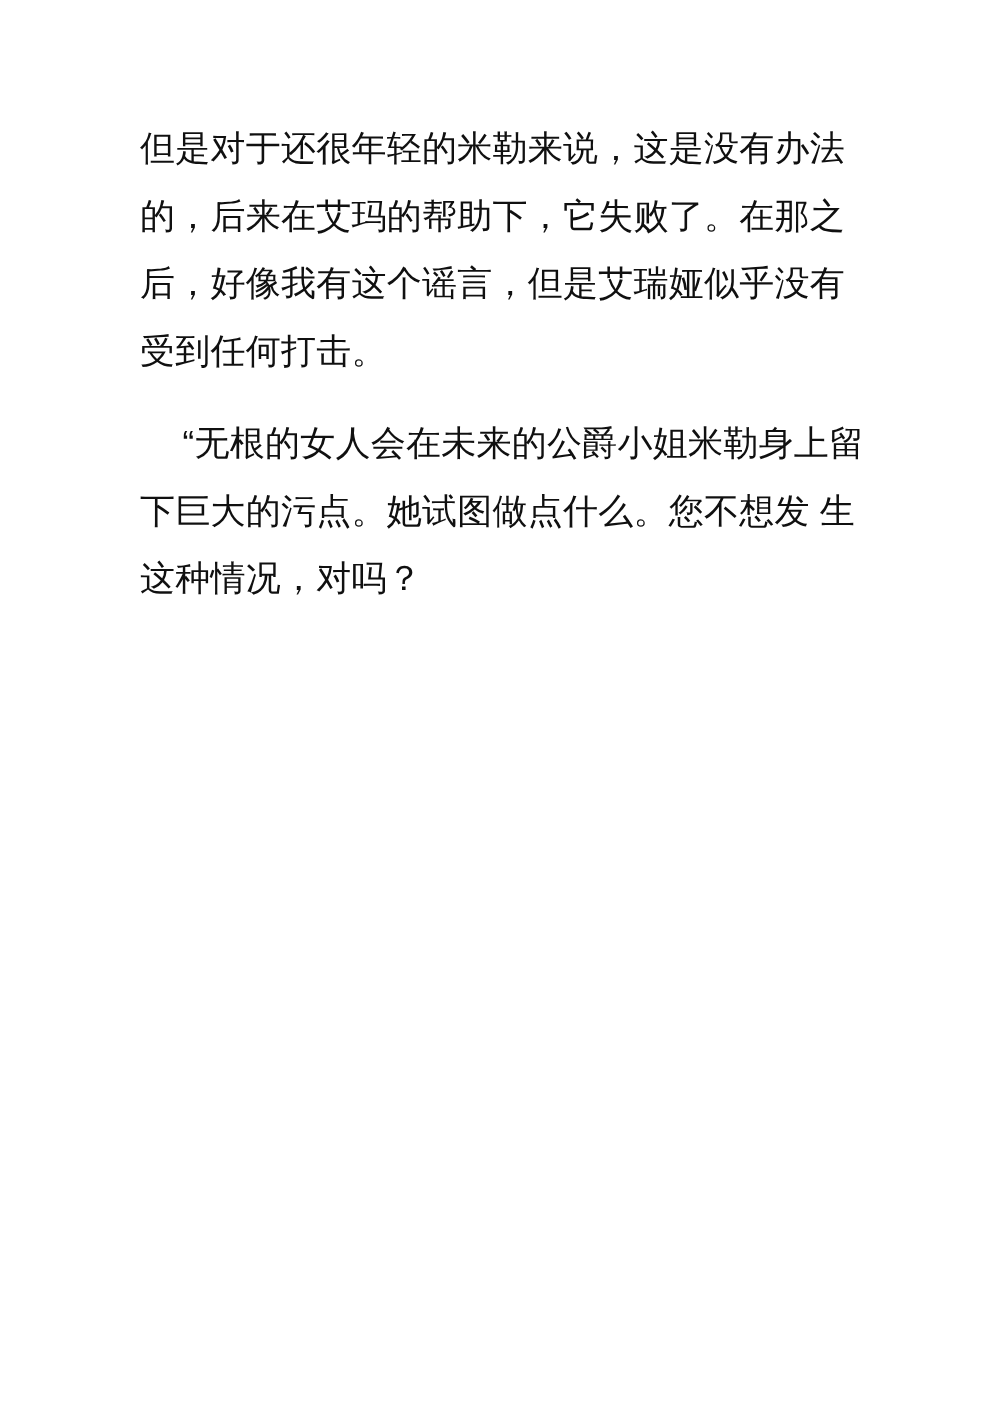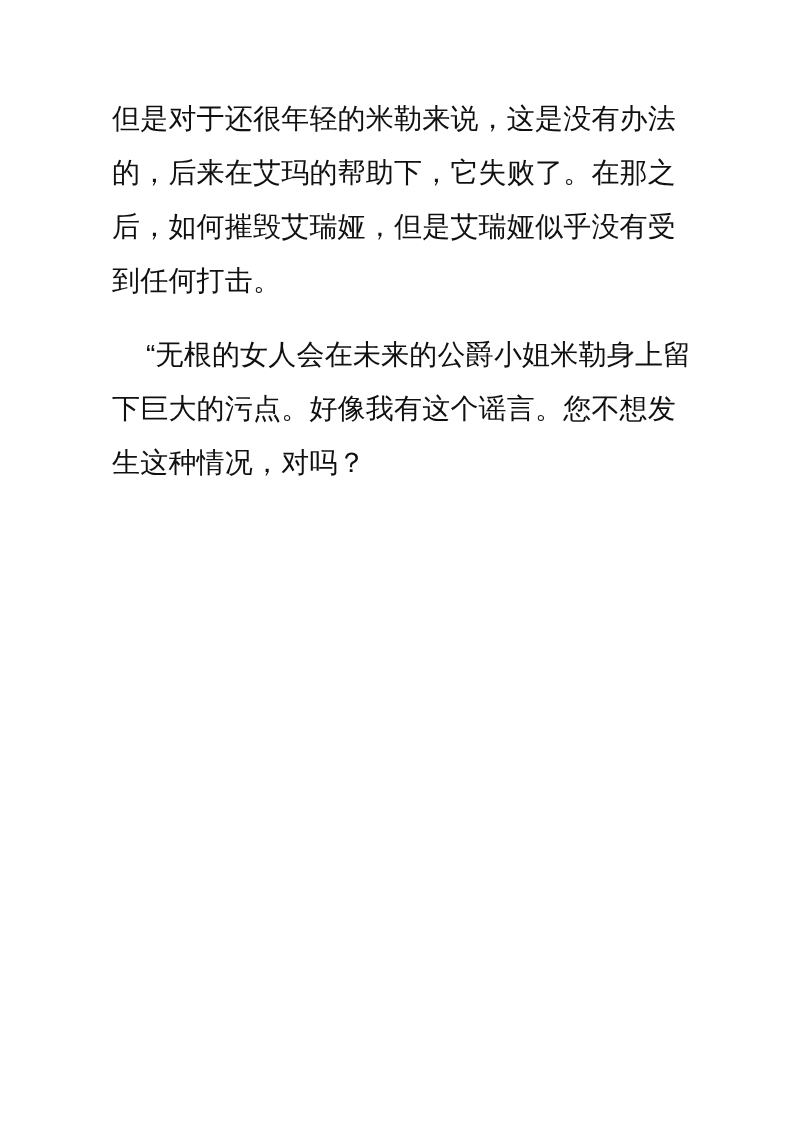--- a/index.html
+++ b/index.html
@@ -39,16 +39,16 @@
   }
   .para:last-child {
     margin-bottom: 0;
   }
 </style>
 </head>
 <body>
 
 <div class="page">
   <div class="doc-body">
-    <p class="para">但是对于还很年轻的米勒来说，这是没有办法的，后来在艾玛的帮助下，它失败了。在那之 后，如何摧毁艾瑞娅，但是艾瑞娅似乎没有受到任何打击。</p>
-    <p class="para indent">“无根的女人会在未来的公爵小姐米勒身上留下巨大的污点。好像我有这个谣言。您不想发 生这种情况，对吗？</p>
+    <p class="para">但是对于还很年轻的米勒来说，这是没有办法的，后来在艾玛的帮助下，它失败了。在那之 后，好像我有这个谣言，但是艾瑞娅似乎没有受到任何打击。</p>
+    <p class="para indent">“无根的女人会在未来的公爵小姐米勒身上留下巨大的污点。她试图做点什么。您不想发 生这种情况，对吗？</p>
   </div>
 </div>
 
 </body></html>

